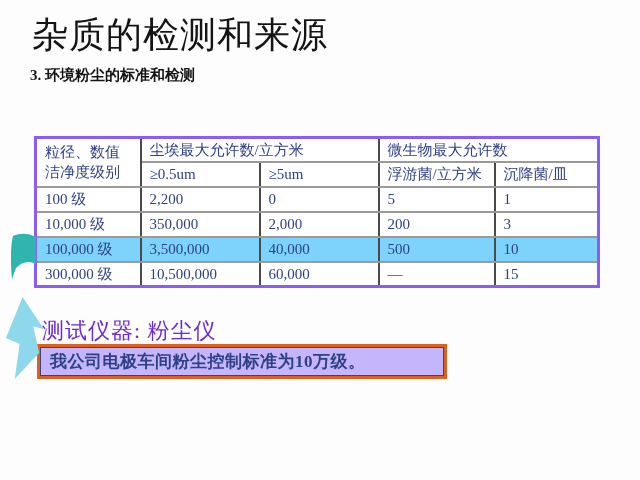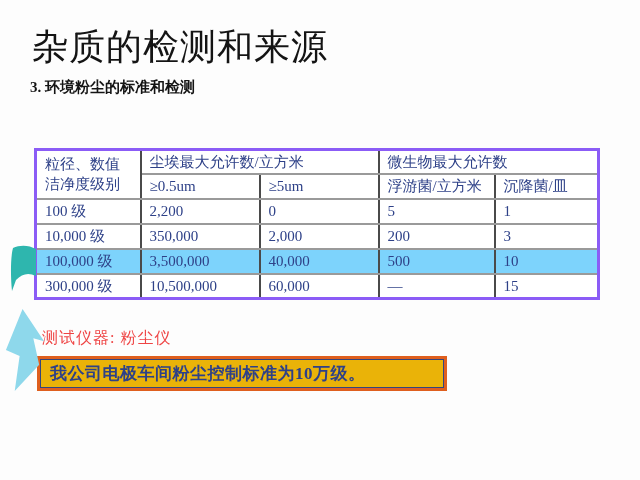--- a/index.html
+++ b/index.html
@@ -3,21 +3,21 @@
 <meta charset="utf-8">
 <style>
   html, body { margin: 0; padding: 0; }
   body {
     width: 640px; height: 480px;
     background: #fdfdfd;
     font-family: "Liberation Serif", "DejaVu Serif", serif;
     position: relative;
     overflow: hidden;
   }
-  .slide { position: absolute; inset: 0; background: #fdfdfd; margin-top: 12px; }
+  .slide { position: absolute; inset: 0; background: #fdfdfd; }
 
   .title {
     position: absolute; left: 32px; top: 16px;
     font-size: 36px; line-height: 1.1; color: #141414;
     letter-spacing: 1px; white-space: pre;
   }
   .section-heading {
     position: absolute; left: 30px; top: 66px;
     font-size: 15px; font-weight: bold; color: #141414; white-space: pre;
   }
@@ -59,30 +59,30 @@
     position: absolute; left: 9px; top: 233px;
     width: 28px; height: 48px; z-index: 3;
   }
   .down-arrow {
     position: absolute; left: 3px; top: 296px;
     width: 44px; height: 86px; z-index: 3;
   }
 
   .instrument-line {
     position: absolute; left: 42px; top: 316px;
-    font-size: 16px; color: #ef4444; white-space: pre; letter-spacing: 1px;
+    font-size: 22px; color: #6d28d9; white-space: pre; letter-spacing: 1px;
   }
 
   .note-box {
     position: absolute; left: 37px; top: 344px;
     width: 404px; height: 29px;
     border: 3px solid #df5f1e;
     outline: 1px solid #33457e;
     outline-offset: -4px;
-    background: #eab308;
+    background: #c4b5fd;
     z-index: 2;
     display: flex; align-items: center;
   }
   .note-box .note-text {
     font-size: 17px; font-weight: bold; color: #2e4188;
     padding-left: 10px; white-space: pre; letter-spacing: 0.5px;
   }
 </style>
 </head>
 <body>

